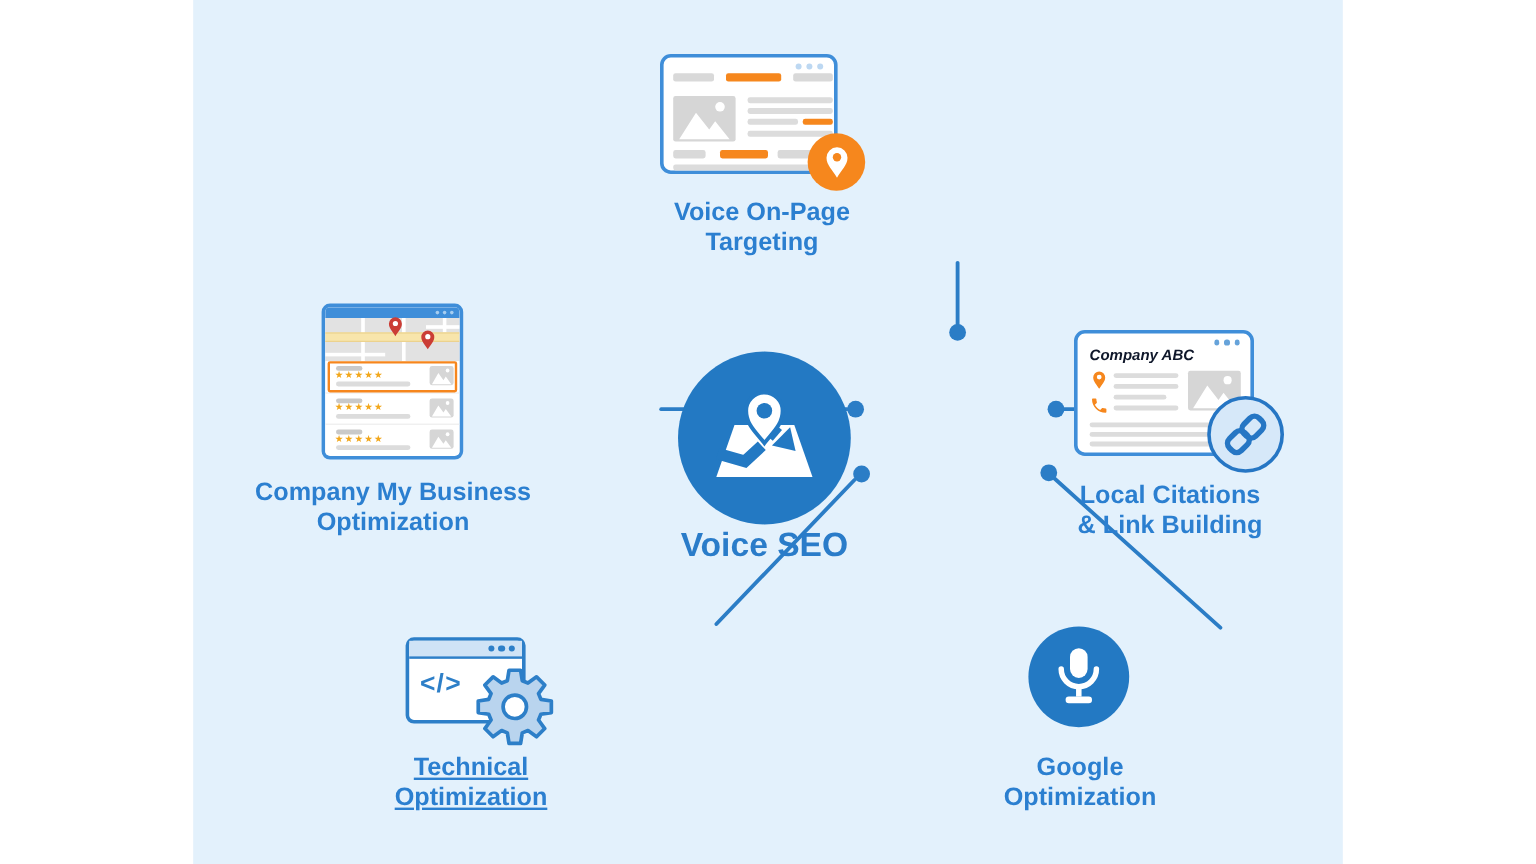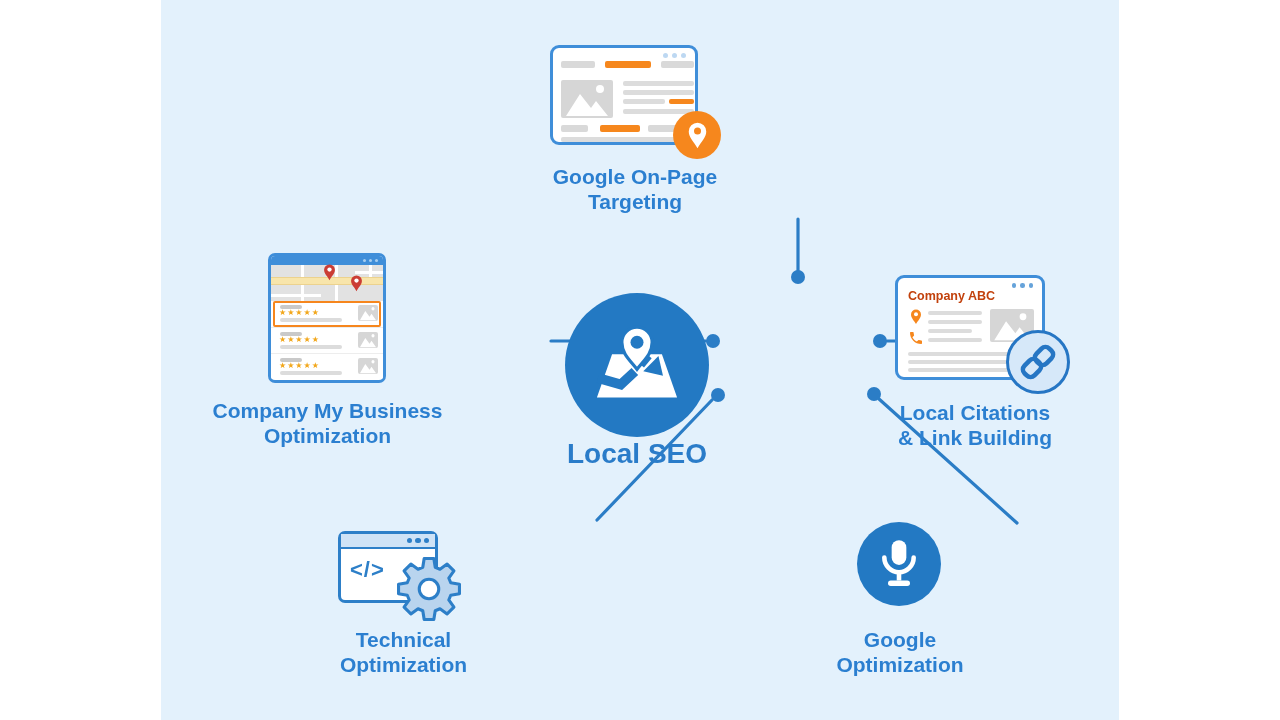--- a/index.html
+++ b/index.html
@@ -39,21 +39,21 @@
   .street-h{position:absolute;height:3px;background:#ffffff;}
   .road{position:absolute;left:0;top:12px;width:100%;height:6px;background:#f8e5ab;border-top:1px solid #ecd28e;border-bottom:1px solid #ecd28e;box-sizing:content-box;}
   .listing-row{position:absolute;left:0;width:112px;height:26px;background:#ffffff;}
   .listing-row.sep{border-top:1px solid #ededed;box-sizing:border-box;}
   .row-title{position:absolute;left:9px;top:4px;width:22px;height:4px;background:#c9c9c9;border-radius:2px;}
   .row-stars{position:absolute;left:8px;top:8px;font-size:8px;line-height:8px;letter-spacing:1px;color:#f2a71b;}
   .row-line{position:absolute;left:9px;top:17px;width:62px;height:4px;background:#dcdcdc;border-radius:2px;}
   .row-img{position:absolute;right:5px;top:4px;width:20px;height:16px;}
   .highlight-box{position:absolute;border:2.5px solid #f6861d;border-radius:2px;box-sizing:border-box;z-index:3;}
 
-  .citation-title{position:absolute;color:#c2410c;font-weight:700;font-size:12.5px;line-height:13px;}
+  .citation-title{position:absolute;color:#0f172a;font-weight:700;font-size:12.5px;line-height:13px;font-style:italic;}
   .code-text{position:absolute;color:#2d7fc8;font-weight:700;font-size:22px;letter-spacing:1px;line-height:22px;}
   .tech-header{position:absolute;left:0;top:0;width:100%;height:13px;background:#cfe3f6;border-bottom:2.5px solid #2d7fc8;}
 </style>
 </head>
 <body>
 
 <div class="page">
   <div class="canvas">
 
     <svg class="connectors" viewBox="0 0 1280 720">
@@ -76,21 +76,21 @@
     <div class="circle-node" style="left:404px;top:293px;width:144px;height:144px;">
       <svg viewBox="-48 -48 96 96" width="104" height="104">
         <path d="M-37 30 L-23 -10 L23 -10 L37 30 Z" fill="#ffffff"></path>
         <path d="M-36 12 L-15 18 L-2 6" stroke="#2379c3" stroke-width="9" fill="none"></path>
         <path d="M-3 -13 L10 -2" stroke="#2379c3" stroke-width="11" fill="none"></path>
         <polygon points="24,10 5.8,5.8 19.8,-8.2" fill="#2379c3"></polygon>
         <path d="M0 4 C -6 -4 -14 -10 -14 -21 A 14 14 0 1 1 14 -21 C 14 -10 6 -4 0 4 Z" fill="#ffffff" stroke="#2379c3" stroke-width="3"></path>
         <circle cx="0" cy="-21" r="6" fill="#2379c3"></circle>
       </svg>
     </div>
-    <div class="label label-center" style="left:391px;top:439px;width:170px;">Local SEO</div>
+    <div class="label label-center" style="left:391px;top:439px;width:170px;">Voice SEO</div>
 
     <div class="win" style="left:389px;top:45px;width:148px;height:100px;">
       <div class="dots light">
           <span></span>
           <span></span>
           <span></span>
         </div>
       <div class="bar" style="left:8px;top:13px;width:34px;"></div>
       <div class="bar orange" style="left:52px;top:13px;width:46px;"></div>
       <div class="bar" style="left:108px;top:13px;width:33px;"></div>
@@ -109,21 +109,21 @@
       <div class="bar orange" style="left:47px;top:77px;width:40px;"></div>
       <div class="bar" style="left:95px;top:77px;width:32px;"></div>
       <div class="tline" style="left:8px;top:89px;width:130px;"></div>
     </div>
     <div class="badge orange" style="left:512px;top:111px;width:48px;height:48px;">
       <svg viewBox="0 0 24 32" width="21" height="28">
           <path d="M12 31 C 8 24 2 19 2 12 A 10 10 0 1 1 22 12 C 22 19 16 24 12 31 Z" fill="#ffffff"></path>
           <circle cx="12" cy="11.5" r="4" fill="#f6871d"></circle>
         </svg>
     </div>
-    <div class="label" style="left:359px;top:164px;width:230px;">Google On-Page
+    <div class="label" style="left:359px;top:164px;width:230px;">Voice On-Page
 Targeting</div>
 
     <div class="win" style="left:107px;top:253px;width:118px;height:130px;border-radius:7px;overflow:hidden;">
       <div class="gmb-header">
         <div class="dots onblue" style="top:2.5px;right:5px;gap:2.5px;">
             <span></span>
             <span></span>
             <span></span>
           </div>
       </div>
@@ -221,21 +221,21 @@
             <span></span>
             <span></span>
           </div>
       </div>
       <div class="code-text" style="left:9px;top:25px;">&lt;/&gt;</div>
     </div>
     <svg class="abs" style="left:231px;top:552px;" viewBox="-36 -36 72 72" width="74" height="74">
       <path d="M 21.15 -6.06 L 29.63 -4.69 L 29.63 4.69 L 21.15 6.06 L 19.24 10.67 L 24.27 17.63 L 17.63 24.27 L 10.67 19.24 L 6.06 21.15 L 4.69 29.63 L -4.69 29.63 L -6.06 21.15 L -10.67 19.24 L -17.63 24.27 L -24.27 17.63 L -19.24 10.67 L -21.15 6.06 L -29.63 4.69 L -29.63 -4.69 L -21.15 -6.06 L -19.24 -10.67 L -24.27 -17.63 L -17.63 -24.27 L -10.67 -19.24 L -6.06 -21.15 L -4.69 -29.63 L 4.69 -29.63 L 6.06 -21.15 L 10.67 -19.24 L 17.63 -24.27 L 24.27 -17.63 L 19.24 -10.67 Z" fill="#b9d4ee" stroke="#2d7fc8" stroke-width="3" stroke-linejoin="round"></path>
       <circle cx="0" cy="0" r="9.5" fill="#ffffff" stroke="#2d7fc8" stroke-width="3"></circle>
     </svg>
-    <div class="label" style="left:150px;top:627px;width:185px;">Technical
+    <div class="label" style="left:139px;top:627px;width:185px;text-decoration:underline;">Technical
 Optimization</div>
 
     <div class="circle-node" style="left:696px;top:522px;width:84px;height:84px;">
       <svg viewBox="0 0 48 58" width="44" height="54">
         <rect x="16" y="3" width="16" height="27" rx="8" fill="#ffffff"></rect>
         <path d="M 8 22 A 16 16 0 0 0 40 22" stroke="#ffffff" stroke-width="5" fill="none" stroke-linecap="round"></path>
         <rect x="21.5" y="38" width="5" height="9" fill="#ffffff"></rect>
         <rect x="12" y="47" width="24" height="6" rx="3" fill="#ffffff"></rect>
       </svg>
     </div>

